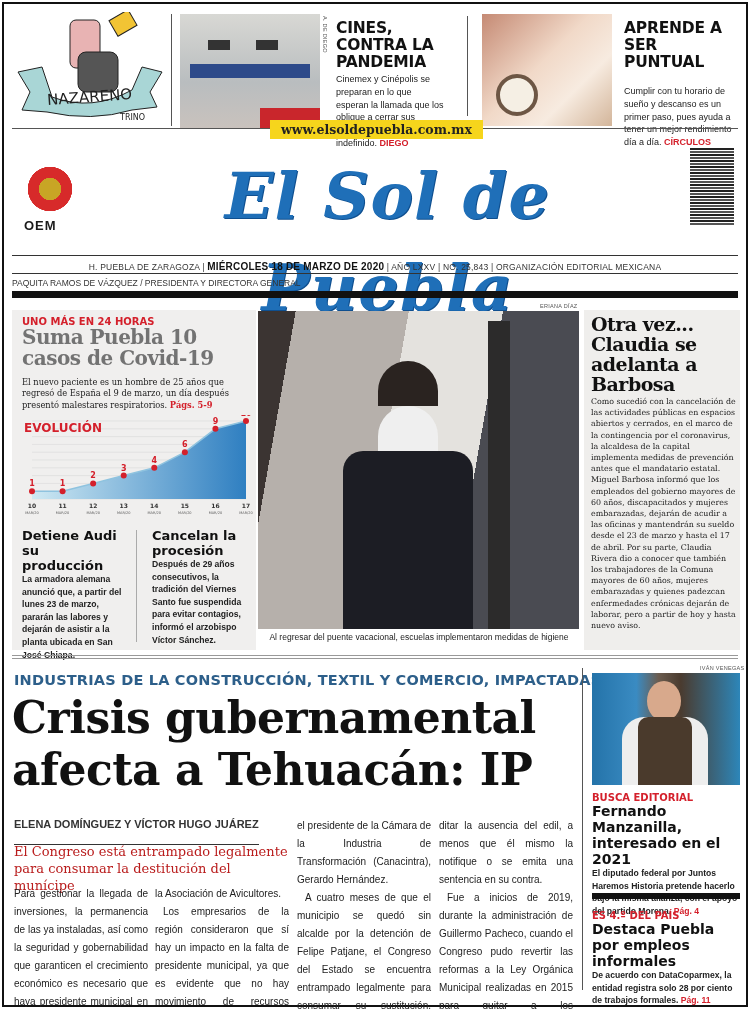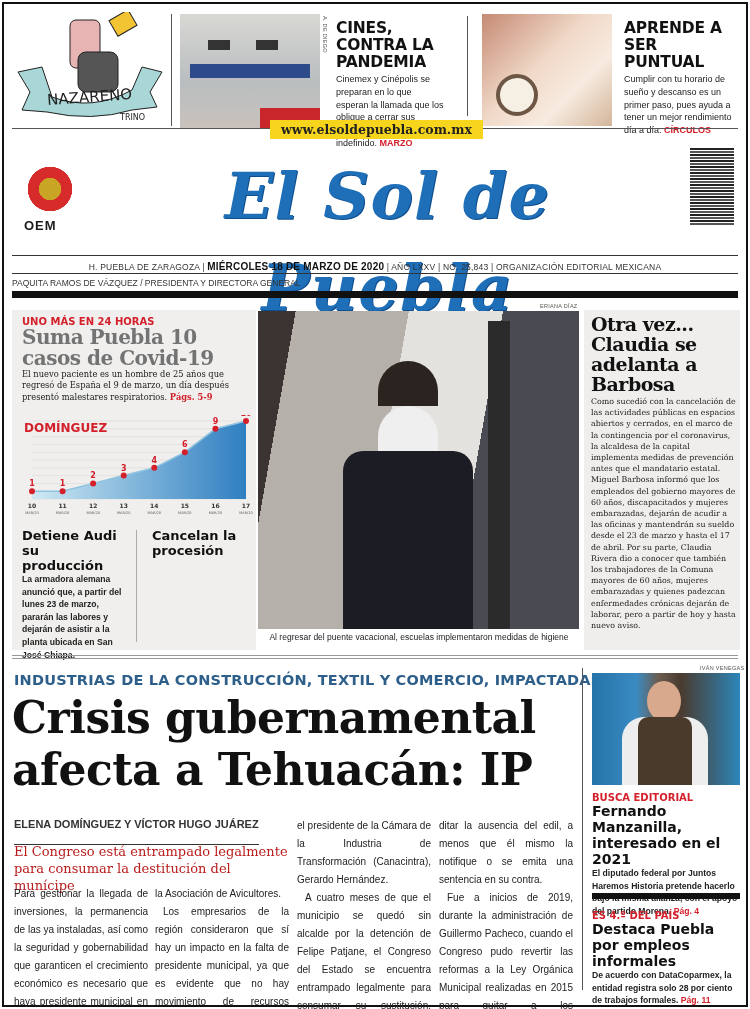--- a/index.html
+++ b/index.html
@@ -71,50 +71,50 @@
 <div class="abs vsep" style="left:171px;top:14px;height:112px"></div>
 <div class="abs teaser-photo" style="left:180px;top:14px;width:140px;height:114px">
   <div class="abs" style="left:28px;top:26px;width:22px;height:10px;background:#333"></div>
   <div class="abs" style="left:76px;top:26px;width:22px;height:10px;background:#333"></div>
   <div class="abs" style="left:10px;top:50px;width:120px;height:14px;background:#2d4a8a"></div>
   <div class="abs" style="left:80px;top:94px;width:60px;height:20px;background:#c9262c"></div>
 </div>
 <div class="abs credit" style="left:322px;top:16px;writing-mode:vertical-rl">A. DE DIEGO</div>
 <div class="abs" style="left:336px;top:20px;width:110px">
   <div class="t-title">CINES, CONTRA LA PANDEMIA</div>
-  <div class="t-body" style="margin-top:2px"><span>Cinemex y Cinépolis se preparan en lo que esperan la llamada que los obligue a cerrar sus puertas por tiempo indefinido.</span> <span class="t-link">MARZO</span></div>
+  <div class="t-body" style="margin-top:2px"><span>Cinemex y Cinépolis se preparan en lo que esperan la llamada que los obligue a cerrar sus puertas por tiempo indefinido.</span> <span class="t-link">DIEGO</span></div>
 </div>
 <div class="abs vsep" style="left:467px;top:16px;height:100px"></div>
 <div class="abs" style="left:482px;top:14px;width:130px;height:112px;background:linear-gradient(135deg,#c58a74,#f1d9c8 45%,#f7ebe0 70%,#d3b59a)">
   <div class="abs" style="left:14px;top:60px;width:42px;height:42px;border-radius:50%;background:#f5efe4;border:4px solid #6d5644"></div>
 </div>
 <div class="abs" style="left:624px;top:20px;width:118px">
   <div class="t-title">APRENDE A SER PUNTUAL</div>
-  <div class="t-body" style="margin-top:2px"><span>Cumplir con tu horario de sueño y descanso es un primer paso, pues ayuda a tener un mejor rendimiento día a día.</span> <span class="t-link">CÍRCULOS</span></div>
+  <div class="t-body" style="margin-top:14px"><span>Cumplir con tu horario de sueño y descanso es un primer paso, pues ayuda a tener un mejor rendimiento día a día.</span> <span class="t-link">CÍRCULOS</span></div>
 </div>
 <div class="abs" style="left:12px;top:128px;width:726px;height:1px;background:#555"></div>
 <div class="abs url-bar">www.elsoldepuebla.com.mx</div>
 
 <div class="abs logo-sun"></div>
 <div class="abs oem">OEM</div>
 <div class="abs mast">El Sol de Puebla</div>
 <div class="abs barcode"></div>
 <div class="abs rule" style="top:255px"></div>
 <div class="abs dateline">
   <span>H. PUEBLA DE ZARAGOZA</span> | <b>MIÉRCOLES 18 DE MARZO DE 2020</b> | <span>AÑO LXXV</span> | <span>NO. 25,843</span> | <span>ORGANIZACIÓN EDITORIAL MEXICANA</span>
 </div>
 <div class="abs rule" style="top:273px"></div>
 <div class="abs pres">PAQUITA RAMOS DE VÁZQUEZ / PRESIDENTA Y DIRECTORA GENERAL</div>
 <div class="abs blackbar"></div>
 
 <div class="abs lead-box"></div>
 <div class="abs" style="left:22px;top:316px;width:232px">
   <div class="kicker">UNO MÁS EN 24 HORAS</div>
   <div class="lead-title">Suma Puebla 10 casos de Covid-19</div>
-  <div class="serif-body" style="margin-top:0"><span>El nuevo paciente es un hombre de 25 años que regresó de España el 9 de marzo, un día después presentó malestares respiratorios.</span> <span class="t-link">Págs. 5-9</span></div>
+  <div class="serif-body" style="margin-top:8px"><span>El nuevo paciente es un hombre de 25 años que regresó de España el 9 de marzo, un día después presentó malestares respiratorios.</span> <span class="t-link">Págs. 5-9</span></div>
 </div>
 <div class="abs chart">
   <svg id="chart-svg" width="236" height="105" viewBox="0 0 236 105">
       <defs>
         <linearGradient id="cg" x1="0" x2="1">
           <stop offset="0" stop-color="#cfe9f3"></stop>
           <stop offset="1" stop-color="#2f7fc1"></stop>
         </linearGradient>
       </defs>
       <line x1="14" x2="228" y1="6" y2="6" stroke="#d8d8d8" stroke-width="0.6"></line>
@@ -156,29 +156,30 @@
       <text x="166.85714285714286" y="99" text-anchor="middle" font-size="3.5" fill="#555" font-family="DejaVu Sans, sans-serif">MAR/20</text>
       <circle cx="197.42857142857142" cy="13.799999999999997" r="3" fill="#d4202b"></circle>
       <text x="197.42857142857142" y="8.799999999999997" text-anchor="middle" font-size="8" font-weight="bold" fill="#d4202b" font-family="DejaVu Sans, sans-serif">9</text>
       <text x="197.42857142857142" y="93" text-anchor="middle" font-size="6" font-weight="bold" fill="#333" font-family="DejaVu Sans, sans-serif">16</text>
       <text x="197.42857142857142" y="99" text-anchor="middle" font-size="3.5" fill="#555" font-family="DejaVu Sans, sans-serif">MAR/20</text>
       <circle cx="228" cy="6" r="3" fill="#d4202b"></circle>
       <text x="228" y="1" text-anchor="middle" font-size="8" font-weight="bold" fill="#d4202b" font-family="DejaVu Sans, sans-serif">10</text>
       <text x="228" y="93" text-anchor="middle" font-size="6" font-weight="bold" fill="#333" font-family="DejaVu Sans, sans-serif">17</text>
       <text x="228" y="99" text-anchor="middle" font-size="3.5" fill="#555" font-family="DejaVu Sans, sans-serif">MAR/20</text>
     </svg>
-  <div class="abs kicker" style="left:6px;top:6px;font-size:12px">DOMÍNGUEZ</div>
+  <div class="abs kicker" style="left:6px;top:6px;font-size:12px">EVOLUCIÓN</div>
 </div>
 <div class="abs" style="left:22px;top:528px;width:100px">
   <div class="side-title">Detiene Audi su producción</div>
   <div class="side-body">La armadora alemana anunció que, a partir del lunes 23 de marzo, pararán las labores y dejarán de asistir a la planta ubicada en San José Chiapa.</div>
 </div>
 <div class="abs vsep" style="left:136px;top:530px;height:112px;background:#aaa"></div>
 <div class="abs" style="left:152px;top:528px;width:102px">
   <div class="side-title">Cancelan la procesión</div>
+  <div class="side-body">Después de 29 años consecutivos, la tradición del Viernes Santo fue suspendida para evitar contagios, informó el arzobispo Víctor Sánchez.</div>
 </div>
 
 <div class="abs credit" style="left:540px;top:303px">ERIANA DÍAZ</div>
 <div class="abs mainphoto">
   <div class="abs" style="left:120px;top:95px;width:60px;height:70px;border-radius:30px 30px 8px 8px;background:#efefef"></div>
   <div class="abs" style="left:85px;top:140px;width:130px;height:178px;background:#1c1d24;border-radius:20px 20px 0 0"></div>
   <div class="abs" style="left:120px;top:50px;width:60px;height:45px;border-radius:30px 30px 0 0;background:#2a2320"></div>
   <div class="abs" style="left:230px;top:10px;width:22px;height:308px;background:#2c2b2b"></div>
 </div>
 <div class="abs caption">Al regresar del puente vacacional, escuelas implementaron medidas de higiene</div>

